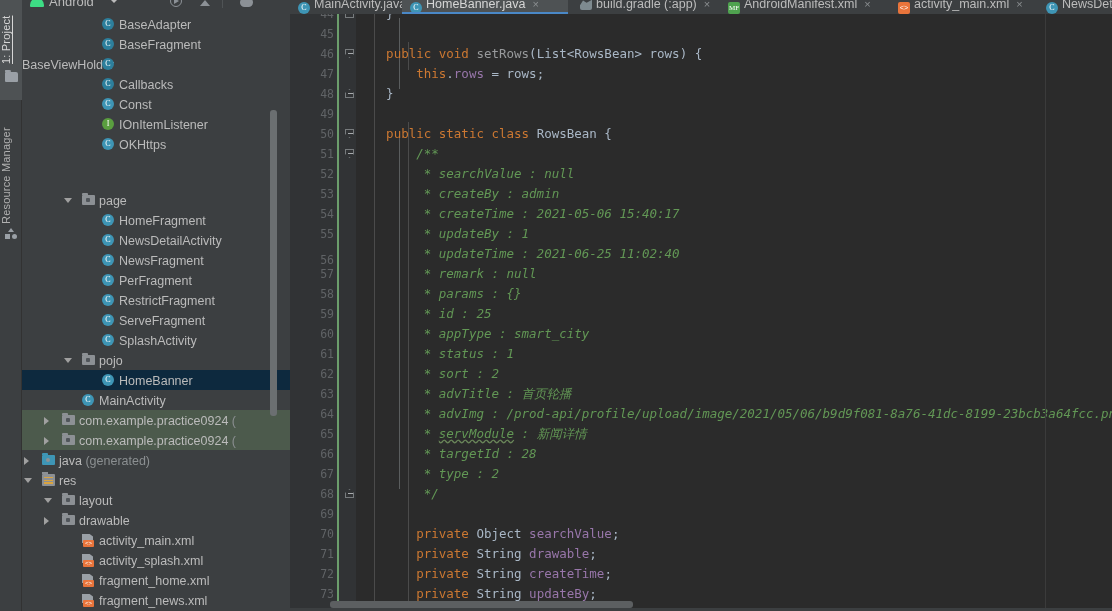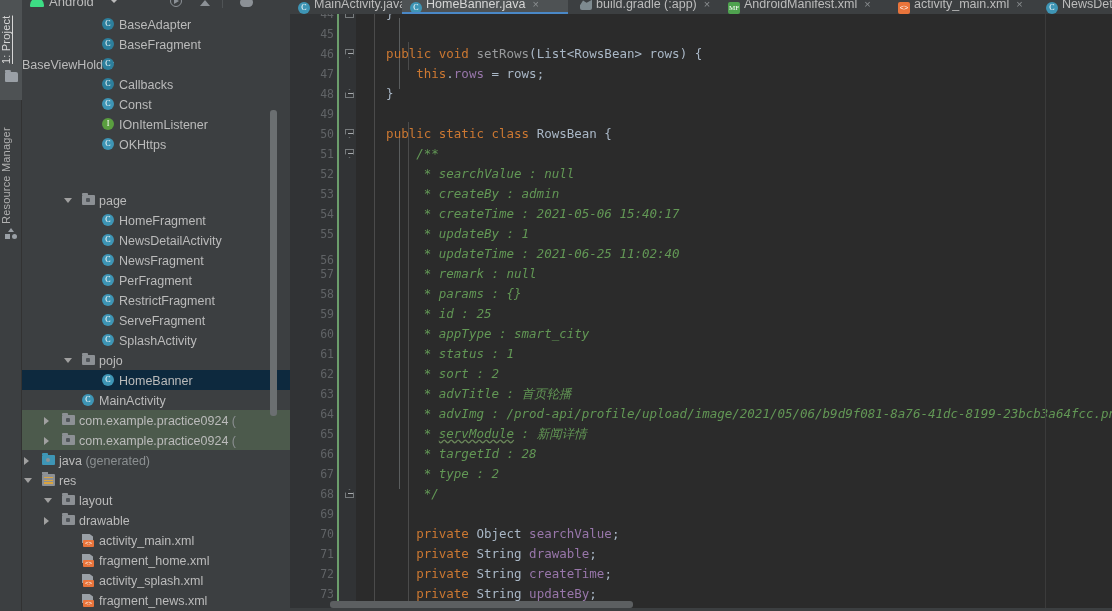--- a/index.html
+++ b/index.html
@@ -297,25 +297,25 @@
         <div class="tree-row" style="top: 0px;"><div class="arrow expanded" style="left: 2px;"></div><div class="resicon2" style="left: 20px;"></div><span class="label" style="margin-left: 37px;">res</span></div>
         <div class="tree-row" style="top: 0px;"><div class="arrow expanded" style="left: 22px;"></div><div class="folder" style="left: 40px;"></div><span class="label" style="margin-left: 57px;">layout</span></div>
         <div class="tree-row" style="top: 0px;"><div class="arrow collapsed" style="left: 22px;"></div><div class="folder" style="left: 40px;"></div><span class="label" style="margin-left: 57px;">drawable</span></div>
         <div class="tree-row" style="top: 0px;"><div class="xmlicon" style="left: 60px;">
             <span class="page"></span>
             <span class="tag">&lt;&gt;</span>
           </div><span class="label" style="margin-left: 77px;">activity_main.xml</span></div>
         <div class="tree-row" style="top: 0px;"><div class="xmlicon" style="left: 60px;">
             <span class="page"></span>
             <span class="tag">&lt;&gt;</span>
-          </div><span class="label" style="margin-left: 77px;">fragment_home.xml</span></div>
+          </div><span class="label" style="margin-left: 77px;">activity_splash.xml</span></div>
         <div class="tree-row" style="top: 0px;"><div class="xmlicon" style="left: 60px;">
             <span class="page"></span>
             <span class="tag">&lt;&gt;</span>
-          </div><span class="label" style="margin-left: 77px;">activity_splash.xml</span></div>
+          </div><span class="label" style="margin-left: 77px;">fragment_home.xml</span></div>
         <div class="tree-row" style="top: 0px;"><div class="xmlicon" style="left: 60px;">
             <span class="page"></span>
             <span class="tag">&lt;&gt;</span>
           </div><span class="label" style="margin-left: 77px;">fragment_news.xml</span></div>
         <div class="tree-row" style="top: 0px;"><div class="xmlicon" style="left: 60px;">
             <span class="page"></span>
             <span class="tag">&lt;&gt;</span>
           </div><span class="label" style="margin-left: 77px;">fragment_per.xml</span></div>
       </div>
     <div class="tree-scroll"></div>

